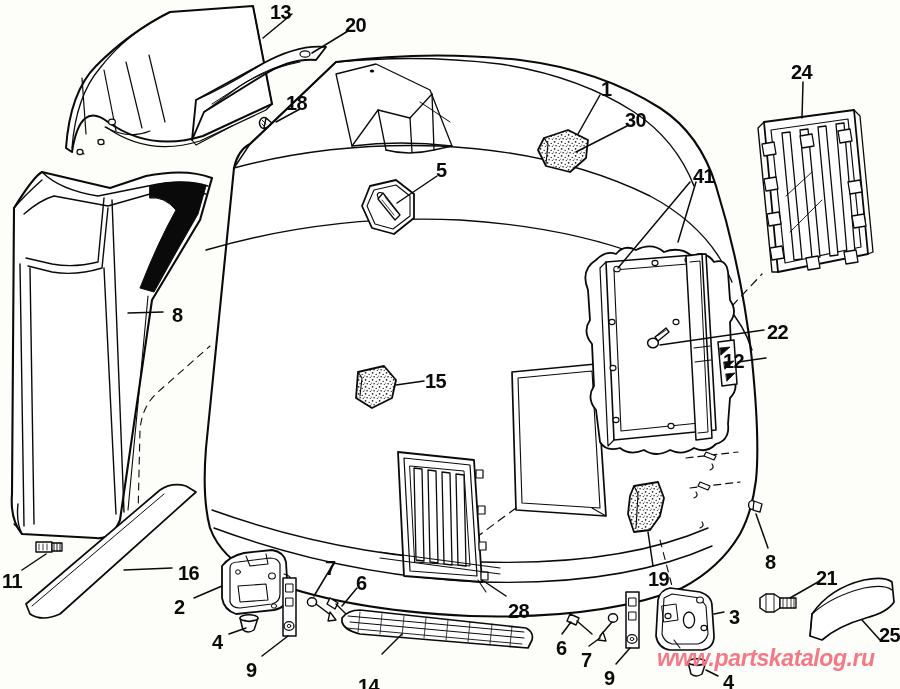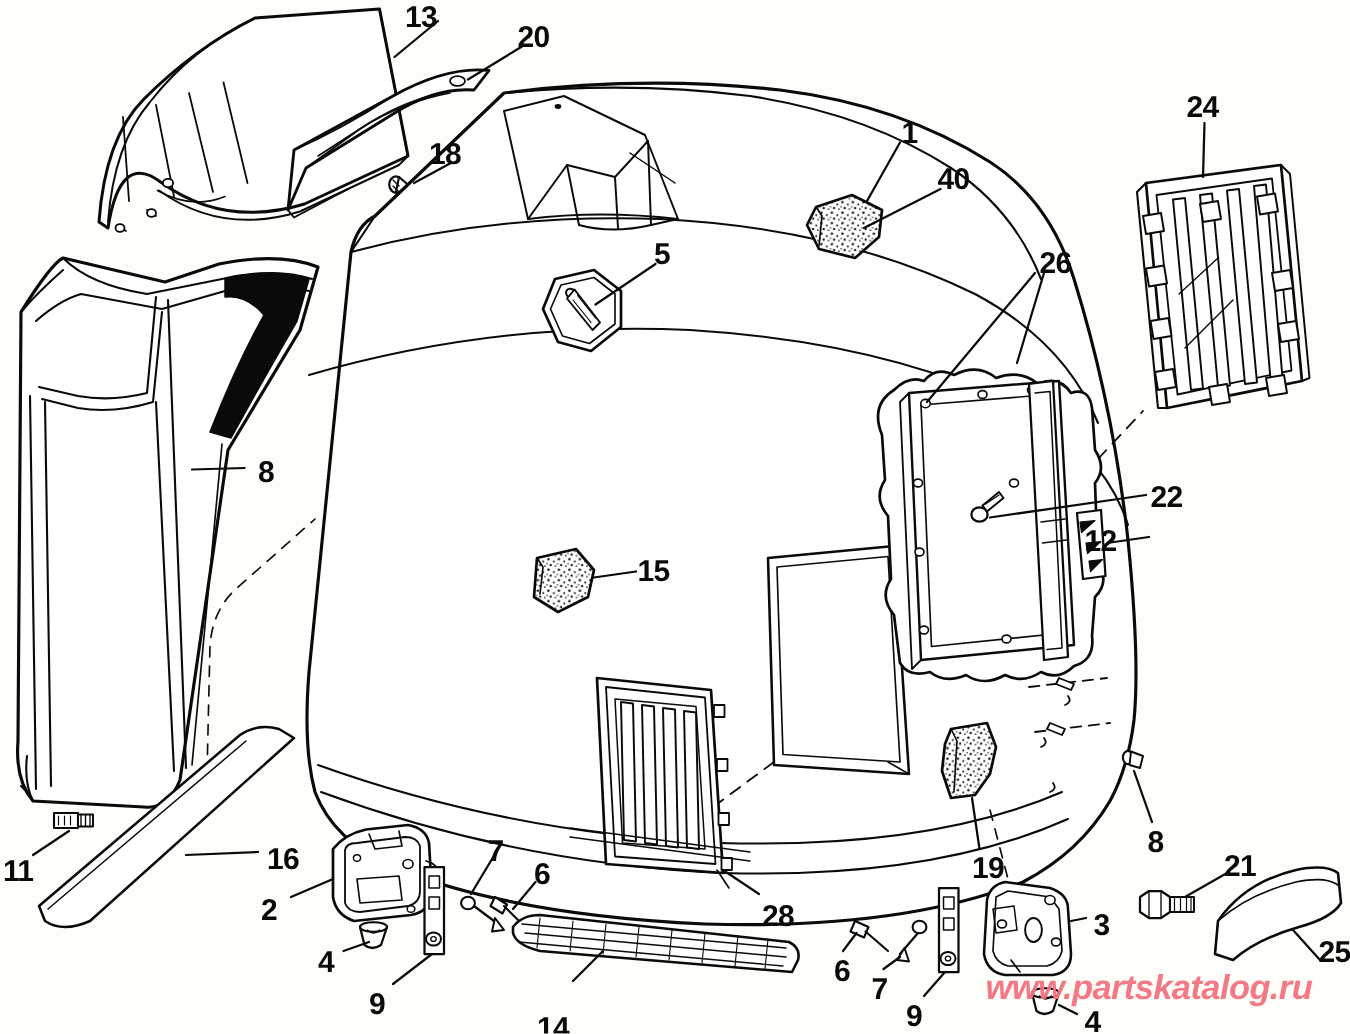--- a/index.html
+++ b/index.html
@@ -453,24 +453,24 @@
         <path d="M880 640 L862 620"></path>
         <path d="M718 676 L706 670"></path>
       </g>
     </g>
   </svg>
 
   <div class="callout-num" style="left:601px;top:79px">1</div>
   <div class="callout-num" style="left:270px;top:2px">13</div>
   <div class="callout-num" style="left:345px;top:15px">20</div>
   <div class="callout-num" style="left:286px;top:93px">18</div>
-  <div class="callout-num" style="left:625px;top:110px">40</div>
+  <div class="callout-num" style="left:625px;top:110px">30</div>
   <div class="callout-num" style="left:791px;top:62px">24</div>
   <div class="callout-num" style="left:436px;top:160px">5</div>
-  <div class="callout-num" style="left:693px;top:166px">26</div>
+  <div class="callout-num" style="left:693px;top:166px">41</div>
   <div class="callout-num" style="left:172px;top:305px">8</div>
   <div class="callout-num" style="left:767px;top:322px">22</div>
   <div class="callout-num" style="left:723px;top:351px">12</div>
   <div class="callout-num" style="left:425px;top:371px">15</div>
   <div class="callout-num" style="left:178px;top:563px">16</div>
   <div class="callout-num" style="left:2px;top:571px">11</div>
   <div class="callout-num" style="left:765px;top:552px">8</div>
   <div class="callout-num" style="left:174px;top:597px">2</div>
   <div class="callout-num" style="left:325px;top:558px">7</div>
   <div class="callout-num" style="left:356px;top:573px">6</div>

